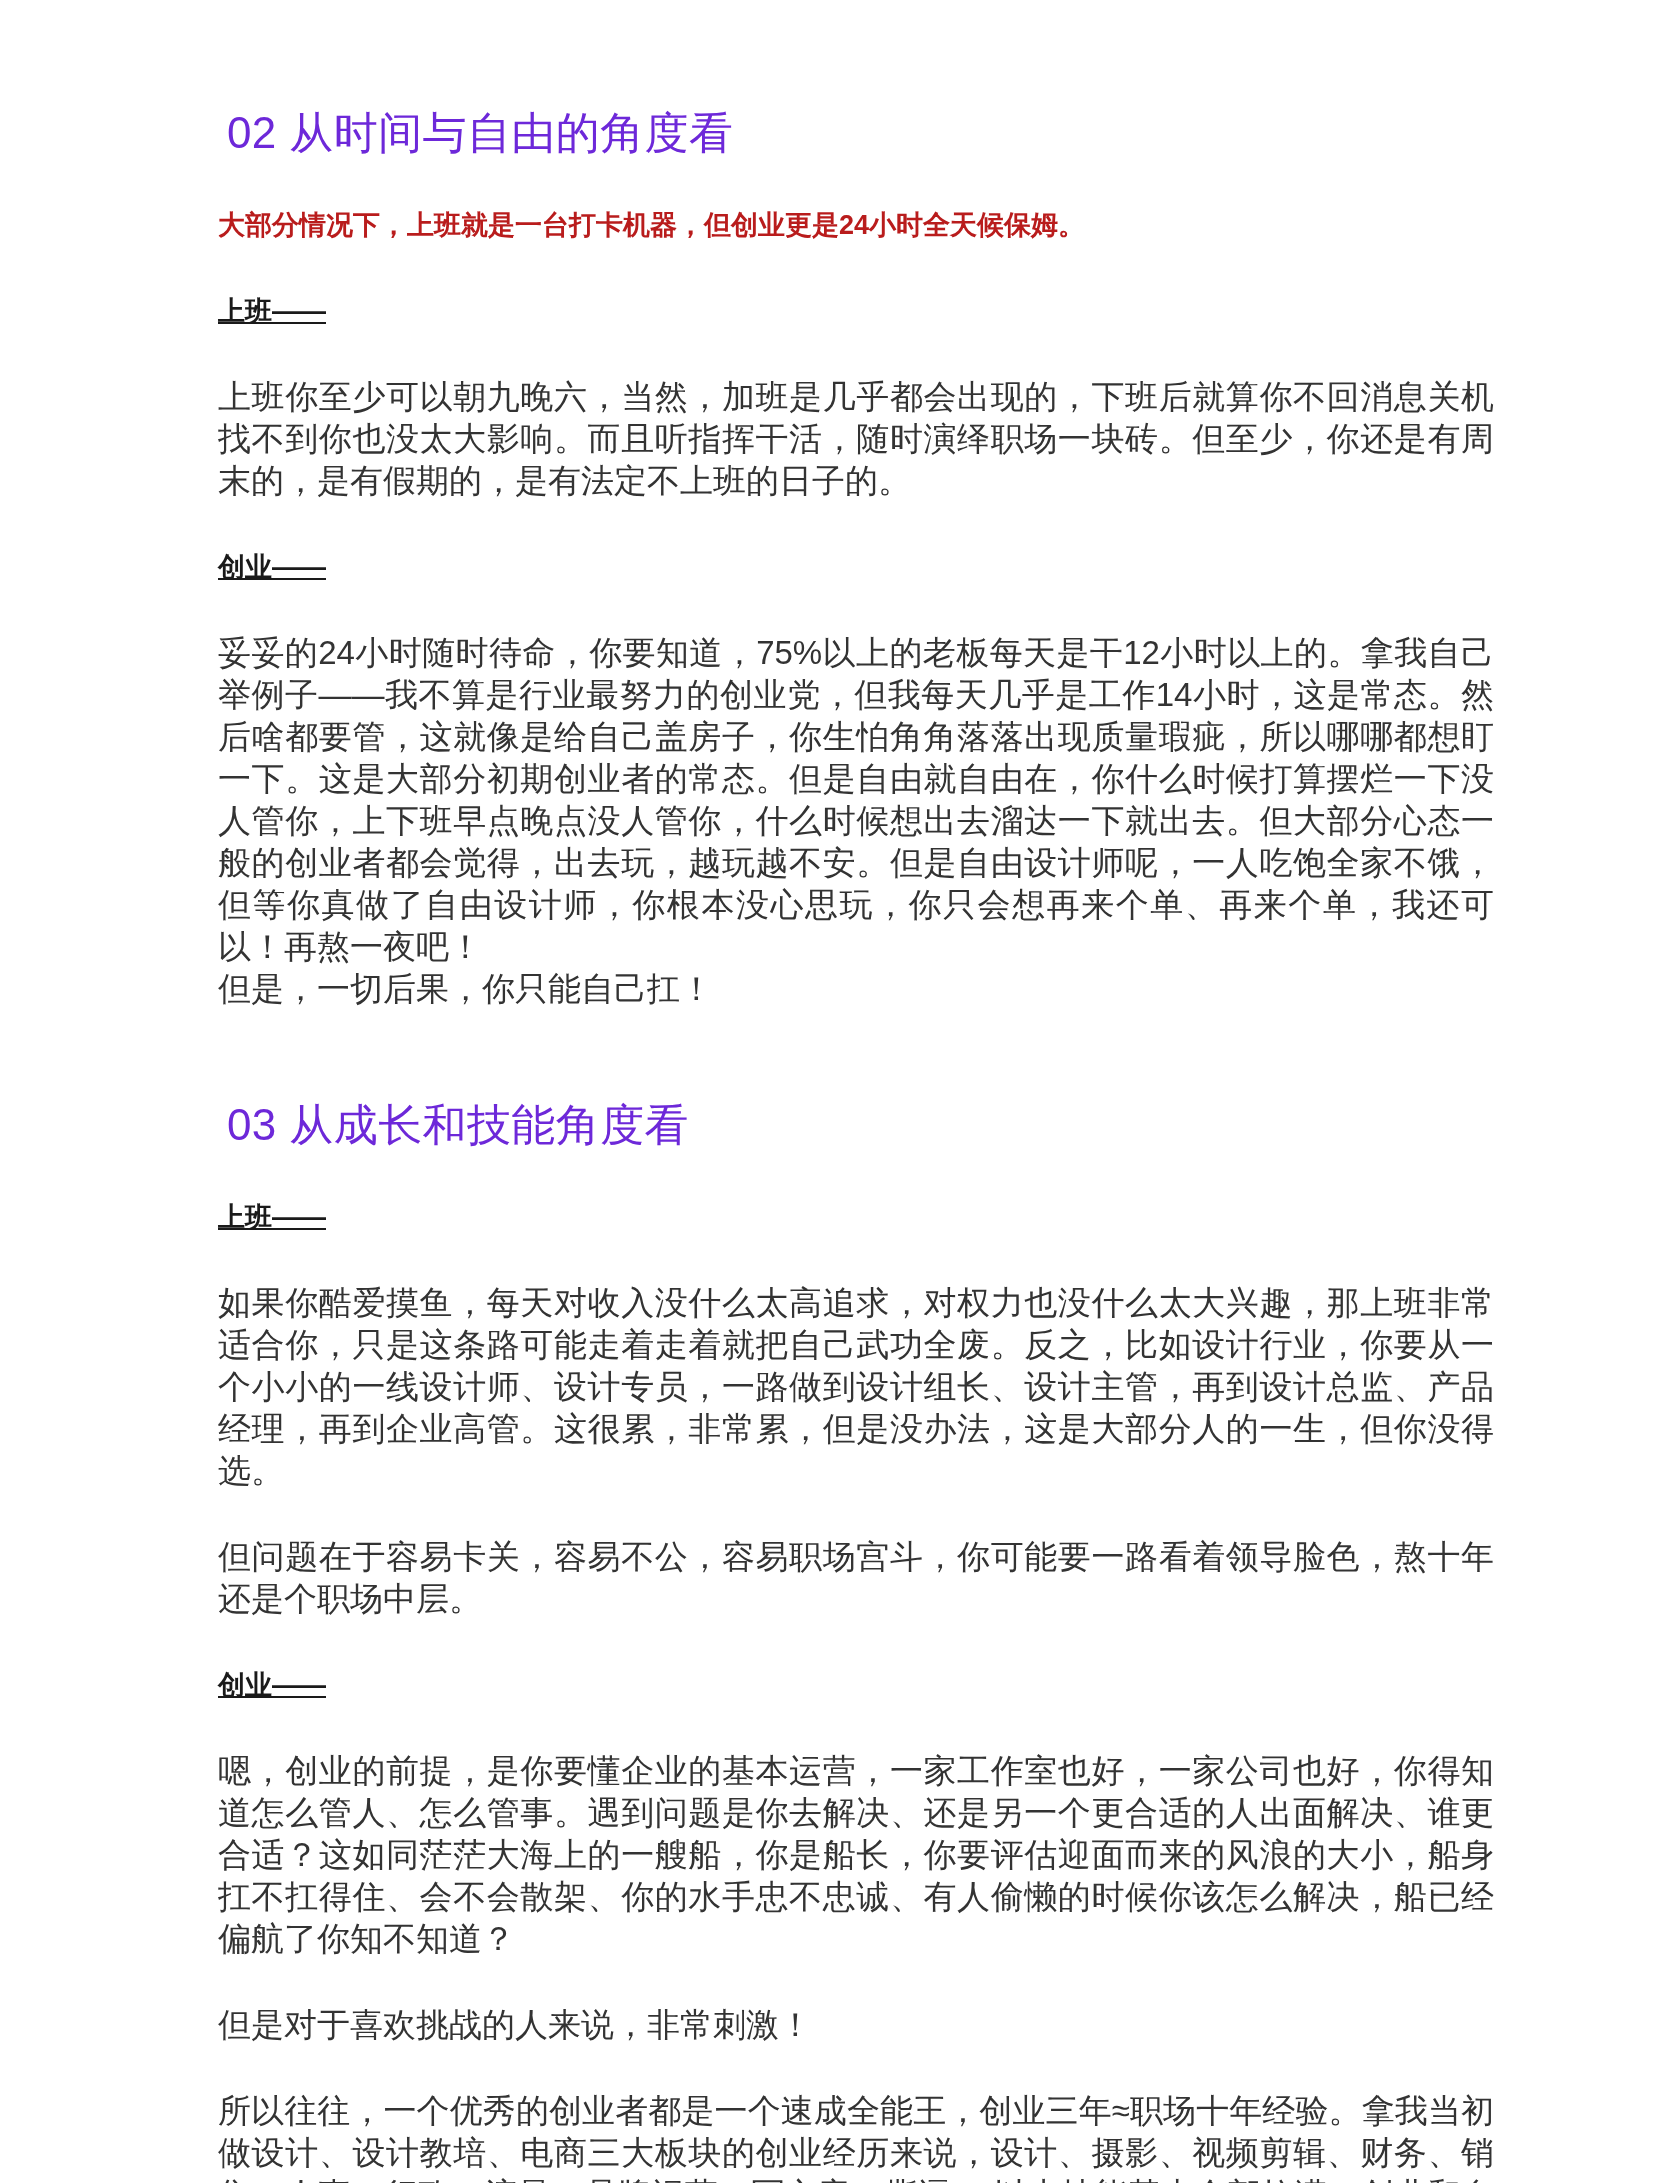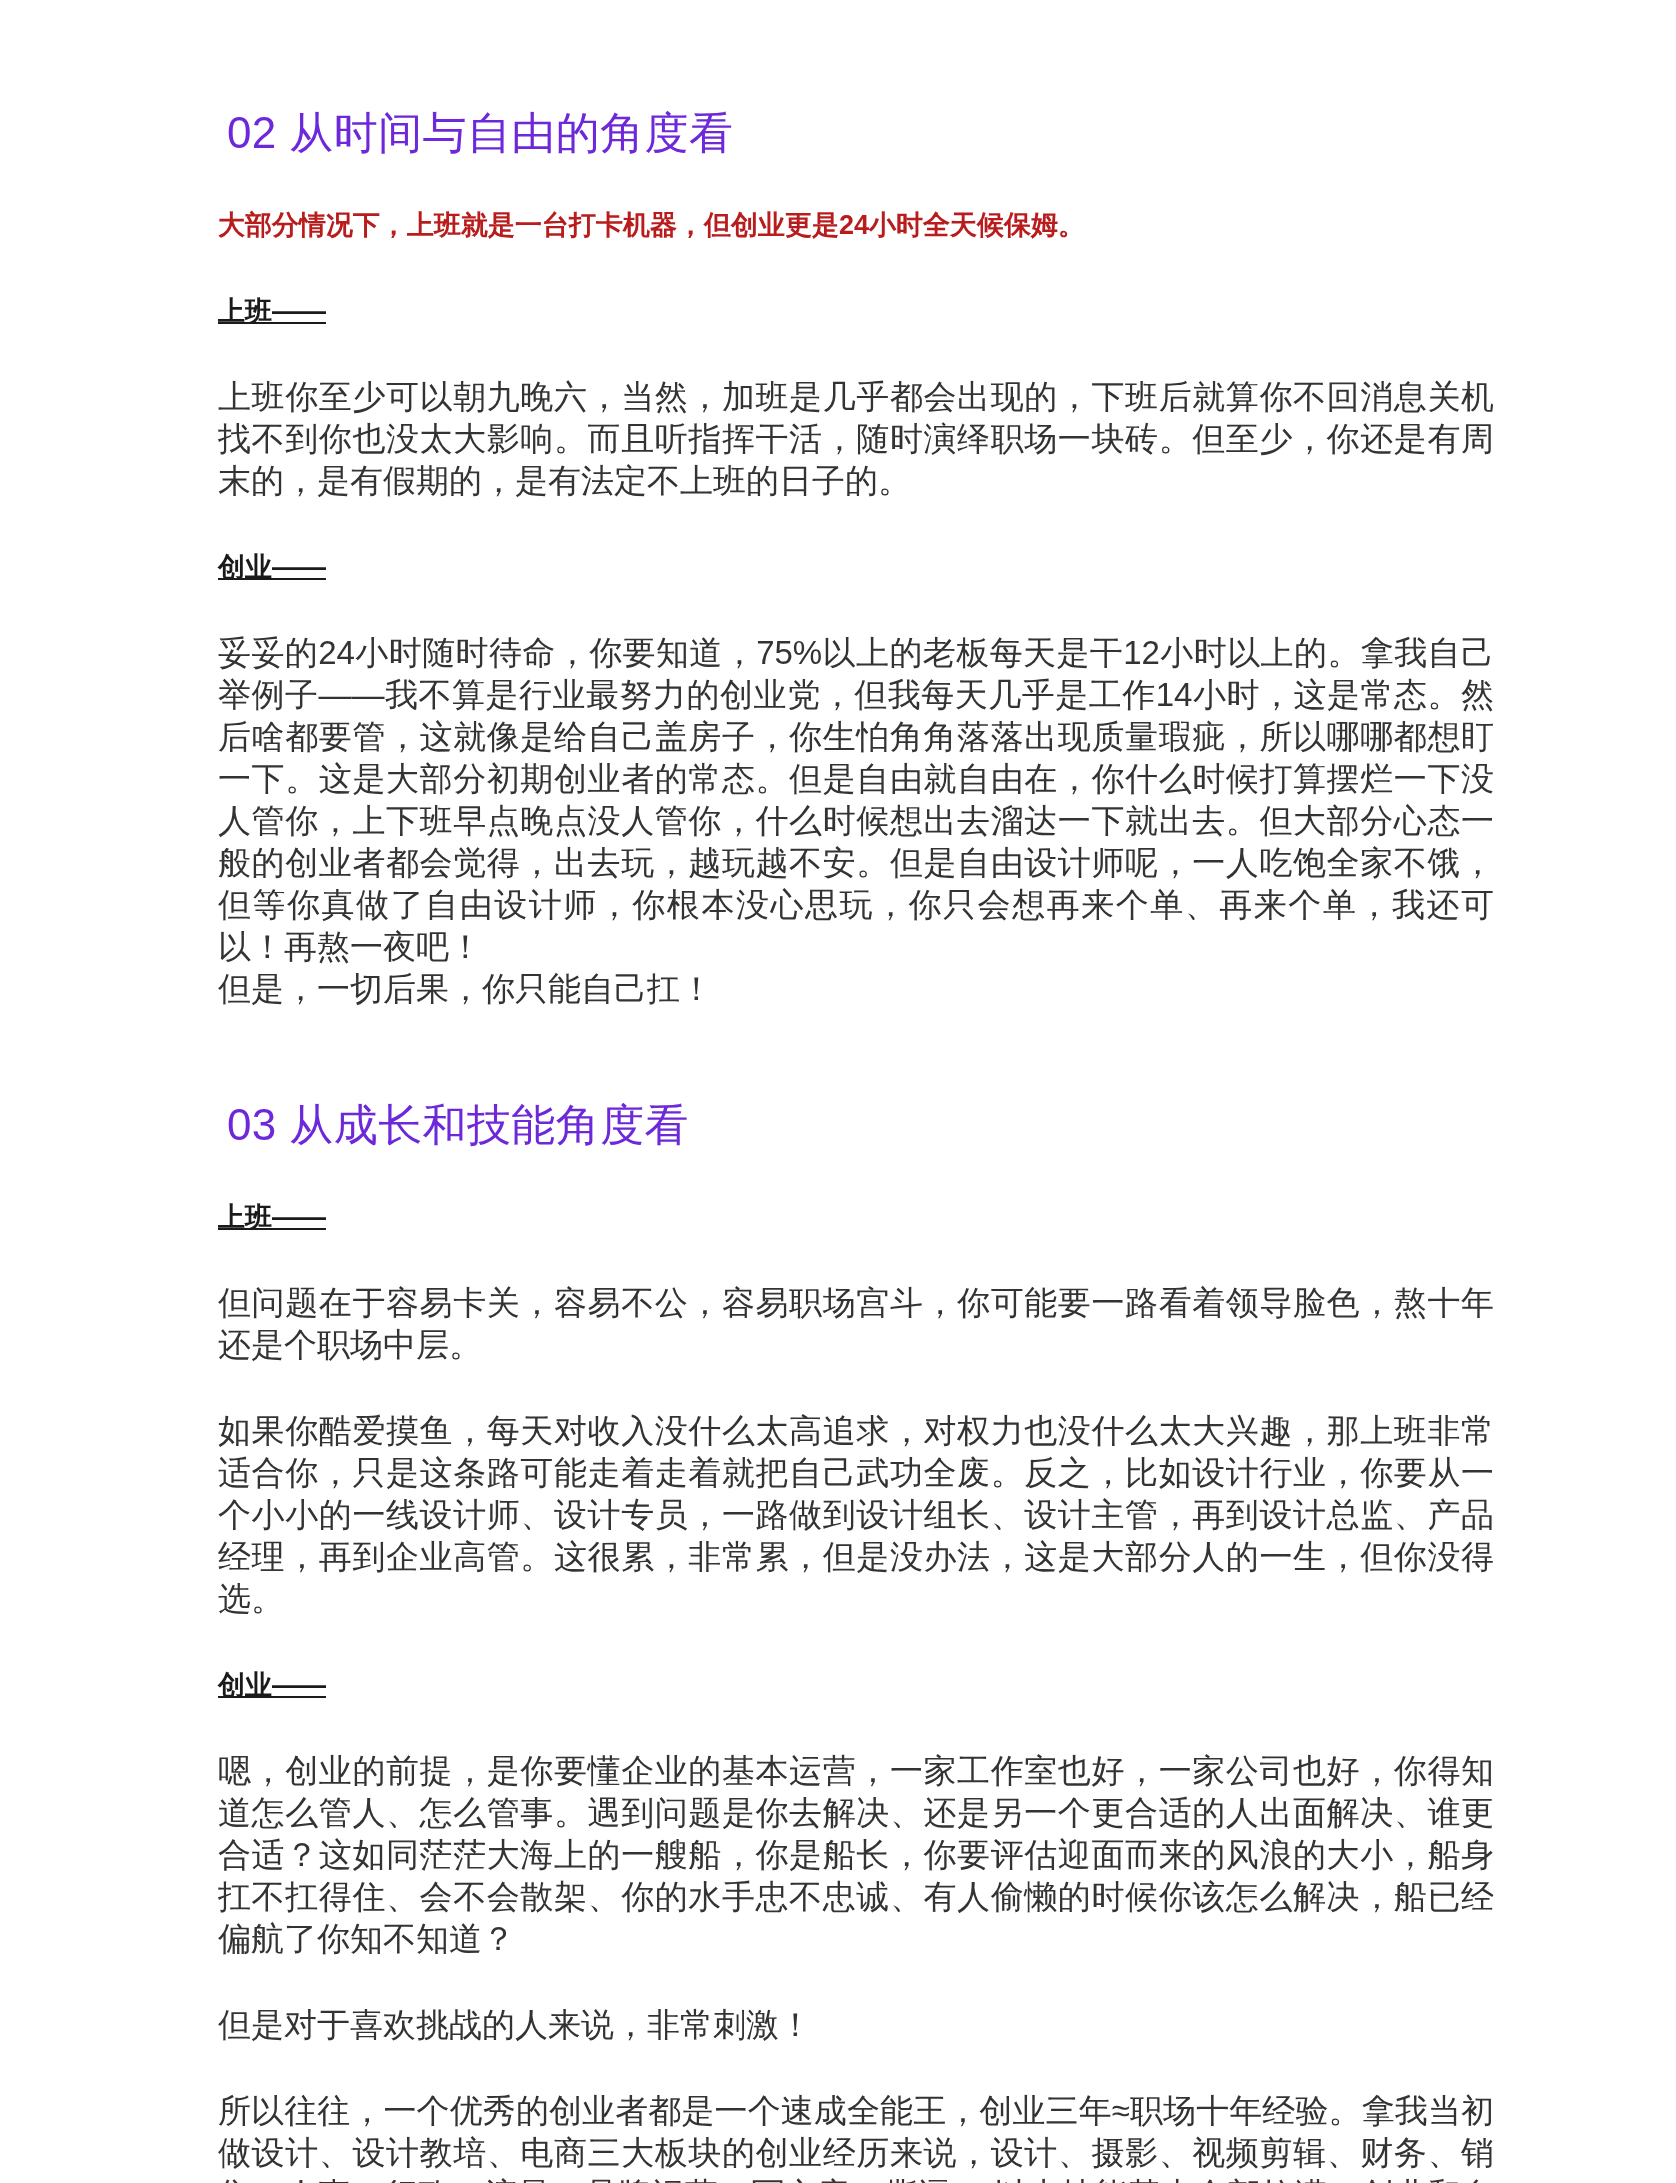--- a/index.html
+++ b/index.html
@@ -75,24 +75,24 @@
       <p class="subject-label">创业——</p>
       <p class="body-para">
         <span class="para-line">妥妥的24小时随时待命，你要知道，75%以上的老板每天是干12小时以上的。拿我自己举例子——我不算是行业最努力的创业党，但我每天几乎是工作14小时，这是常态。然后啥都要管，这就像是给自己盖房子，你生怕角角落落出现质量瑕疵，所以哪哪都想盯一下。这是大部分初期创业者的常态。但是自由就自由在，你什么时候打算摆烂一下没人管你，上下班早点晚点没人管你，什么时候想出去溜达一下就出去。但大部分心态一般的创业者都会觉得，出去玩，越玩越不安。但是自由设计师呢，一人吃饱全家不饿，但等你真做了自由设计师，你根本没心思玩，你只会想再来个单、再来个单，我还可以！再熬一夜吧！</span>
         <span class="para-line">但是，一切后果，你只能自己扛！</span>
       </p>
     </section>
     <section class="article-section">
       <h2 class="section-heading">03 从成长和技能角度看</h2>
       <p class="subject-label">上班——</p>
       <p class="body-para">
-        <span class="para-line">但问题在于容易卡关，容易不公，容易职场宫斗，你可能要一路看着领导脸色，熬十年还是个职场中层。</span>
+        <span class="para-line">如果你酷爱摸鱼，每天对收入没什么太高追求，对权力也没什么太大兴趣，那上班非常适合你，只是这条路可能走着走着就把自己武功全废。反之，比如设计行业，你要从一个小小的一线设计师、设计专员，一路做到设计组长、设计主管，再到设计总监、产品经理，再到企业高管。这很累，非常累，但是没办法，这是大部分人的一生，但你没得选。</span>
       </p>
       <p class="body-para">
-        <span class="para-line">如果你酷爱摸鱼，每天对收入没什么太高追求，对权力也没什么太大兴趣，那上班非常适合你，只是这条路可能走着走着就把自己武功全废。反之，比如设计行业，你要从一个小小的一线设计师、设计专员，一路做到设计组长、设计主管，再到设计总监、产品经理，再到企业高管。这很累，非常累，但是没办法，这是大部分人的一生，但你没得选。</span>
+        <span class="para-line">但问题在于容易卡关，容易不公，容易职场宫斗，你可能要一路看着领导脸色，熬十年还是个职场中层。</span>
       </p>
       <p class="subject-label">创业——</p>
       <p class="body-para">
         <span class="para-line">嗯，创业的前提，是你要懂企业的基本运营，一家工作室也好，一家公司也好，你得知道怎么管人、怎么管事。遇到问题是你去解决、还是另一个更合适的人出面解决、谁更合适？这如同茫茫大海上的一艘船，你是船长，你要评估迎面而来的风浪的大小，船身扛不扛得住、会不会散架、你的水手忠不忠诚、有人偷懒的时候你该怎么解决，船已经偏航了你知不知道？</span>
       </p>
       <p class="body-para">
         <span class="para-line">但是对于喜欢挑战的人来说，非常刺激！</span>
       </p>
       <p class="body-para">
         <span class="para-line">所以往往，一个优秀的创业者都是一个速成全能王，创业三年≈职场十年经验。拿我当初做设计、设计教培、电商三大板块的创业经历来说，设计、摄影、视频剪辑、财务、销售、人事、行政、流量、品牌运营、写文章、撕逼 ，以上技能基本全部拉满。创业和自由职业的抗压能力也是拉满，脑袋别在裤腰带上，心脏掂在指尖上，昨天愁售后、今天愁订单、明天愁发工资、后天愁员工收入，如果心里不够强大，轻者焦虑症抑郁症、重者真就是一身病。</span>

